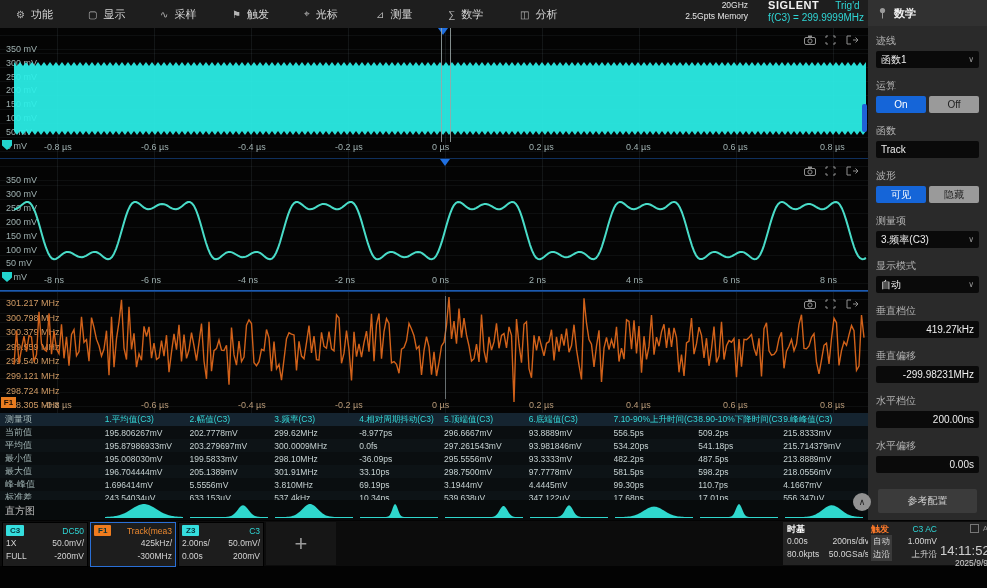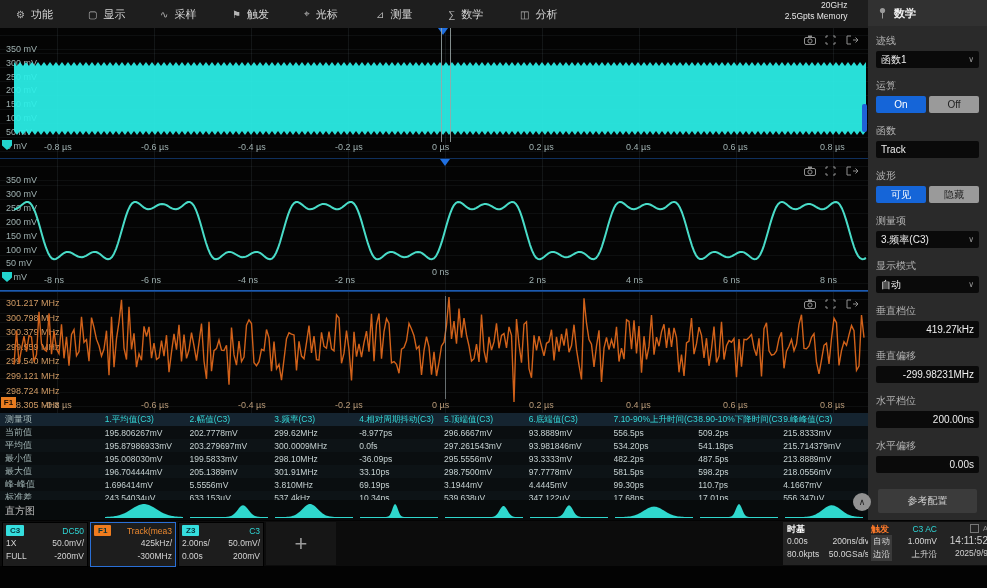--- a/index.html
+++ b/index.html
@@ -3,21 +3,21 @@
 <meta charset="utf-8">
 <style>
   html,body{margin:0;padding:0;background:#000;}
   .screen{position:relative;width:987px;height:588px;background:#030303;overflow:hidden;
           font-family:"Liberation Sans",sans-serif;color:#ddd;}
   
   .topbar{position:absolute;left:0;top:0;width:868px;height:28px;background:#1e1e1e;display:flex;align-items:center;}
   #menu{display:flex;height:100%;align-items:center;}
   .menu-item{display:flex;align-items:center;gap:6px;padding-left:16px;width:56px;font-size:11px;color:#d6d6d6;cursor:default;}
   .menu-icon{font-size:10px;color:#b5b5b5;}
-  .topbar-right{position:absolute;right:4px;top:0;height:21px;display:flex;align-items:center;gap:20px;flex-direction:column;}
+  .topbar-right{position:absolute;right:4px;top:0;height:21px;display:flex;align-items:center;gap:20px;}
   .rate{text-align:right;font-size:8.5px;line-height:1.25;color:#e6e6e6;}
   .brand-row{display:flex;gap:16px;align-items:baseline;}
   .brand{font-size:11px;font-weight:bold;color:#f2f2f2;letter-spacing:.5px;}
   .trig{font-size:10px;color:#2fd6d6;}
   .freq{font-size:10px;color:#2fd6d6;margin-top:1px;}
   
   .sidebar{position:absolute;left:868px;top:0;width:119px;height:520px;background:#2a2a2a;}
   .sidebar-header{height:26px;background:#313131;display:flex;align-items:center;gap:7px;padding-left:10px;}
   .sidebar-title{font-size:11px;font-weight:bold;color:#f0f0f0;}
   #sidebar-fields{padding:8px 8px 0 8px;}
@@ -90,21 +90,21 @@
   .trg-box{position:absolute;left:868px;top:1px;width:66px;height:41px;background:#232323;padding:1px 3px;}
   .trg-head{display:flex;justify-content:space-between;line-height:12px;}
   .trg-title{font-size:9px;font-weight:bold;color:#ff7a2a;}
   .trg-src{font-size:8.5px;color:#2fd6d6;}
   .trgrow{display:flex;justify-content:space-between;font-size:8.5px;color:#d8d8d8;line-height:13px;}
   .trgrow .l{background:#3a3a3a;padding:0 2px;}
   .dt-box{position:absolute;left:937px;top:1px;width:48px;height:41px;background:#232323;padding:1px 3px;text-align:right;}
   .dt-icons{display:flex;justify-content:flex-end;gap:4px;height:11px;align-items:center;}
   .ic-sq{width:7px;height:7px;border:1px solid #777;display:inline-block;}
   .ic-a{font-size:8px;color:#8a8a8a;}
-  .dt-time{font-size:10px;color:#d0d0d0;line-height:13px;}
+  .dt-time{font-size:13px;color:#d0d0d0;line-height:13px;margin-top:10px;}
   .dt-date{font-size:8.5px;color:#d0d0d0;line-height:13px;}
 </style>
 </head>
 <body>
 
 <div class="screen">
 
   <div class="topbar">
     <div id="menu">
         <div class="menu-item">
@@ -269,21 +269,21 @@
       <div class="ylab" style="top: 43.8px;">250 mV</div>
       <div class="ylab" style="top: 57.7px;">200 mV</div>
       <div class="ylab" style="top: 71.6px;">150 mV</div>
       <div class="ylab" style="top: 85.5px;">100 mV</div>
       <div class="ylab" style="top: 99.4px;">50 mV</div>
       <div class="ylab" style="top: 113.3px;">0 mV</div>
       <div class="xlab" style="left: 44px; top: 116px;">-8 ns</div>
       <div class="xlab" style="left: 141px; top: 116px;">-6 ns</div>
       <div class="xlab" style="left: 238px; top: 116px;">-4 ns</div>
       <div class="xlab" style="left: 335px; top: 116px;">-2 ns</div>
-      <div class="xlab" style="left: 432px; top: 108px;">0 ns</div>
+      <div class="xlab" style="left: 432px; top: 116px;">0 ns</div>
       <div class="xlab" style="left: 529px; top: 116px;">2 ns</div>
       <div class="xlab" style="left: 626px; top: 116px;">4 ns</div>
       <div class="xlab" style="left: 723px; top: 116px;">6 ns</div>
       <div class="xlab" style="left: 820px; top: 116px;">8 ns</div>
       <div class="corner-icons">
         <span class="cicon"><svg width="12" height="10" viewBox="0 0 12 10">
             <rect x="0.5" y="2.5" width="11" height="7" rx="1.5" fill="none" stroke="#909090"></rect>
             <circle cx="6" cy="6" r="2.1" fill="none" stroke="#909090"></circle>
             <rect x="4" y="0.5" width="4" height="2" fill="#909090"></rect>
           </svg></span>

